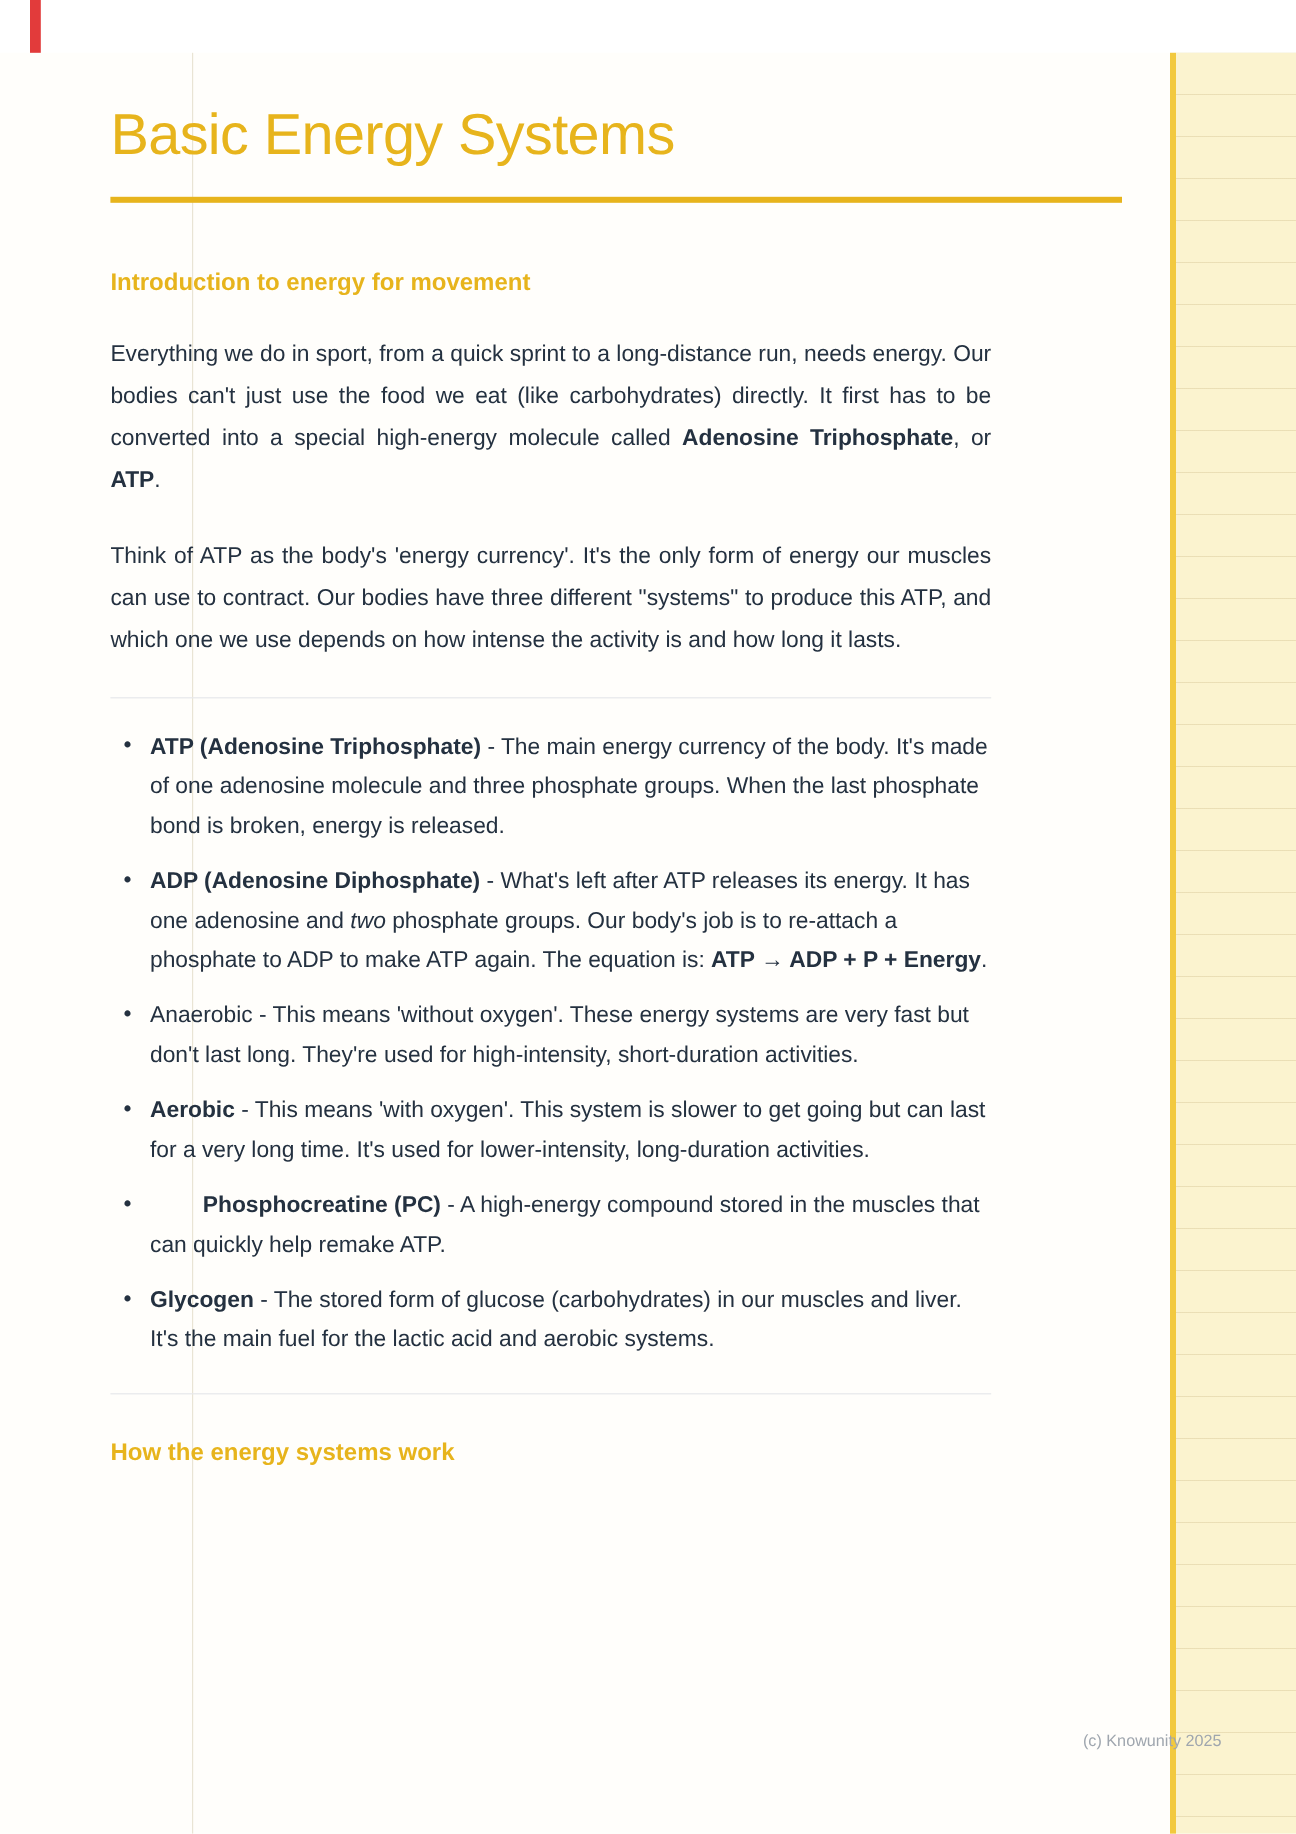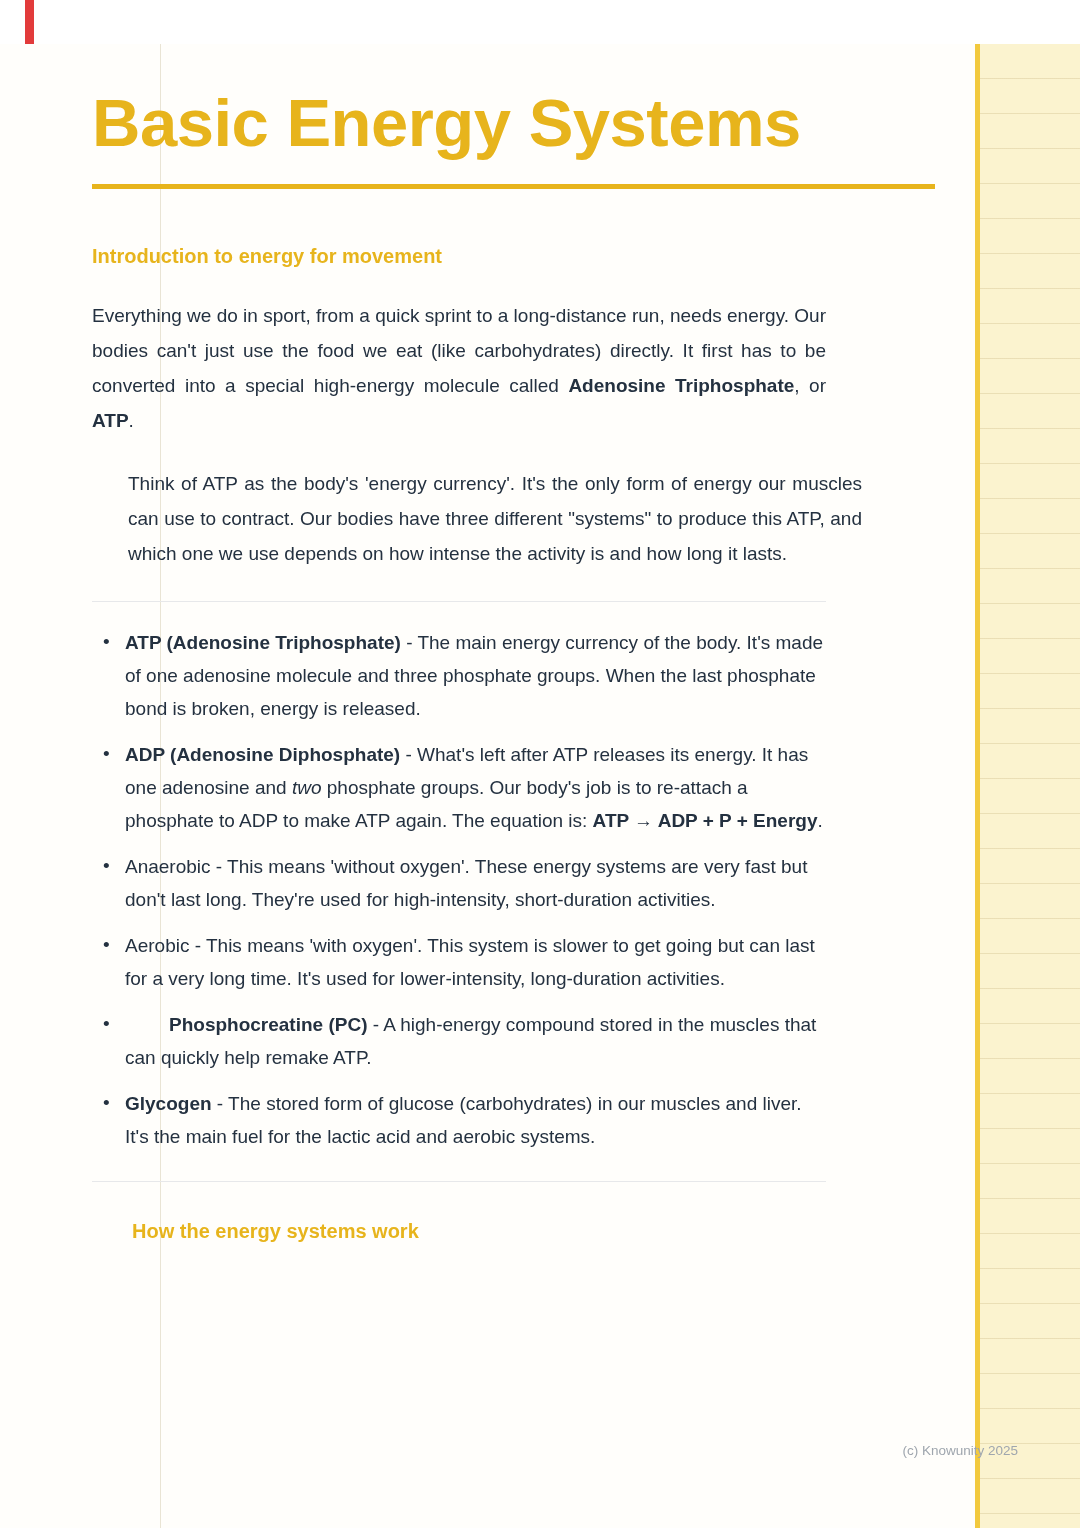--- a/index.html
+++ b/index.html
@@ -21,34 +21,34 @@
   .margin-line{ position:absolute; left:160px; top:44px; bottom:0; width:1px; background:var(--margin-line); }
   .side-strip{
     position:absolute; top:44px; right:0; bottom:0; width:105px;
     background:
       repeating-linear-gradient(to bottom, transparent 0px, transparent 34px, rgba(214,198,150,0.45) 34px, rgba(214,198,150,0.45) 35px),
       var(--strip);
     border-left:5px solid var(--strip-line);
   }
   .content{ position:absolute; left:92px; top:88px; width:843px; }
   h1{
-    font-size:67px; line-height:1.05; font-weight:700;
+    font-size:48px; line-height:1.05; font-weight:400;
     letter-spacing:-0.5px; color:var(--accent);
   }
   .rule{ height:5px; background:var(--accent); margin-top:26px; width:843px; }
   h2{ font-size:20px; line-height:1.15; font-weight:700; color:var(--accent); }
   .h2-intro{ margin-top:56px; }
   .h2-keyterms{ margin-top:40px; }
-  .h2-how{ margin-top:38px;margin-left:40px; }
+  .h2-how{ margin-top:38px; }
   .para{
     width:734px; font-size:19px; line-height:35px;
     text-align:justify; color:var(--text);
   }
   .para-1{ margin-top:30px; }
-  .para-2{ margin-top:28px;margin-left:36px; }
+  .para-2{ margin-top:28px; }
   .divider{ width:734px; height:1px; background:var(--divider); }
   .divider-1{ margin-top:30px; }
   .divider-2{ margin-top:28px; }
   ul.key-terms{ list-style:none; margin-top:24px; width:734px; }
   ul.key-terms li{
     position:relative; padding-left:33px; font-size:19px;
     line-height:33px; color:var(--text); margin-bottom:13px;
   }
   ul.key-terms li:last-child{ margin-bottom:0; }
   .dot{ position:absolute; left:11px; top:-1px; font-size:19px; color:var(--text); }
@@ -83,21 +83,21 @@
     <li>
       <span class="dot">•</span>
       <span><span style="font-weight: 700;">ADP (Adenosine Diphosphate)</span><span> - What's left after ATP releases its energy. It has one adenosine and </span><span style="font-style: italic;">two</span><span> phosphate groups. Our body's job is to re-attach a phosphate to ADP to make ATP again. The equation is: </span><span style="font-weight: 700;">ATP → ADP + P + Energy</span><span>.</span></span>
     </li>
     <li>
       <span class="dot">•</span>
       <span><span style="font-weight: 400;">Anaerobic</span><span> - This means 'without oxygen'. These energy systems are very fast but don't last long. They're used for high-intensity, short-duration activities.</span></span>
     </li>
     <li>
       <span class="dot">•</span>
-      <span><span style="font-weight: 400; margin-top: 12px;">Aerobic</span><span> - This means 'with oxygen'. This system is slower to get going but can last for a very long time. It's used for lower-intensity, long-duration activities.</span></span>
+      <span><span style="font-weight: 700; margin-top: 12px;">Aerobic</span><span> - This means 'with oxygen'. This system is slower to get going but can last for a very long time. It's used for lower-intensity, long-duration activities.</span></span>
     </li>
     <li>
       <span class="dot">•</span>
       <span><span style="font-weight: 700; margin-left: 44px;">Phosphocreatine (PC)</span><span> - A high-energy compound stored in the muscles that can quickly help remake ATP.</span></span>
     </li>
     <li>
       <span class="dot">•</span>
       <span><span style="font-weight: 700;">Glycogen</span><span> - The stored form of glucose (carbohydrates) in our muscles and liver. It's the main fuel for the lactic acid and aerobic systems.</span></span>
     </li>
   </ul>

